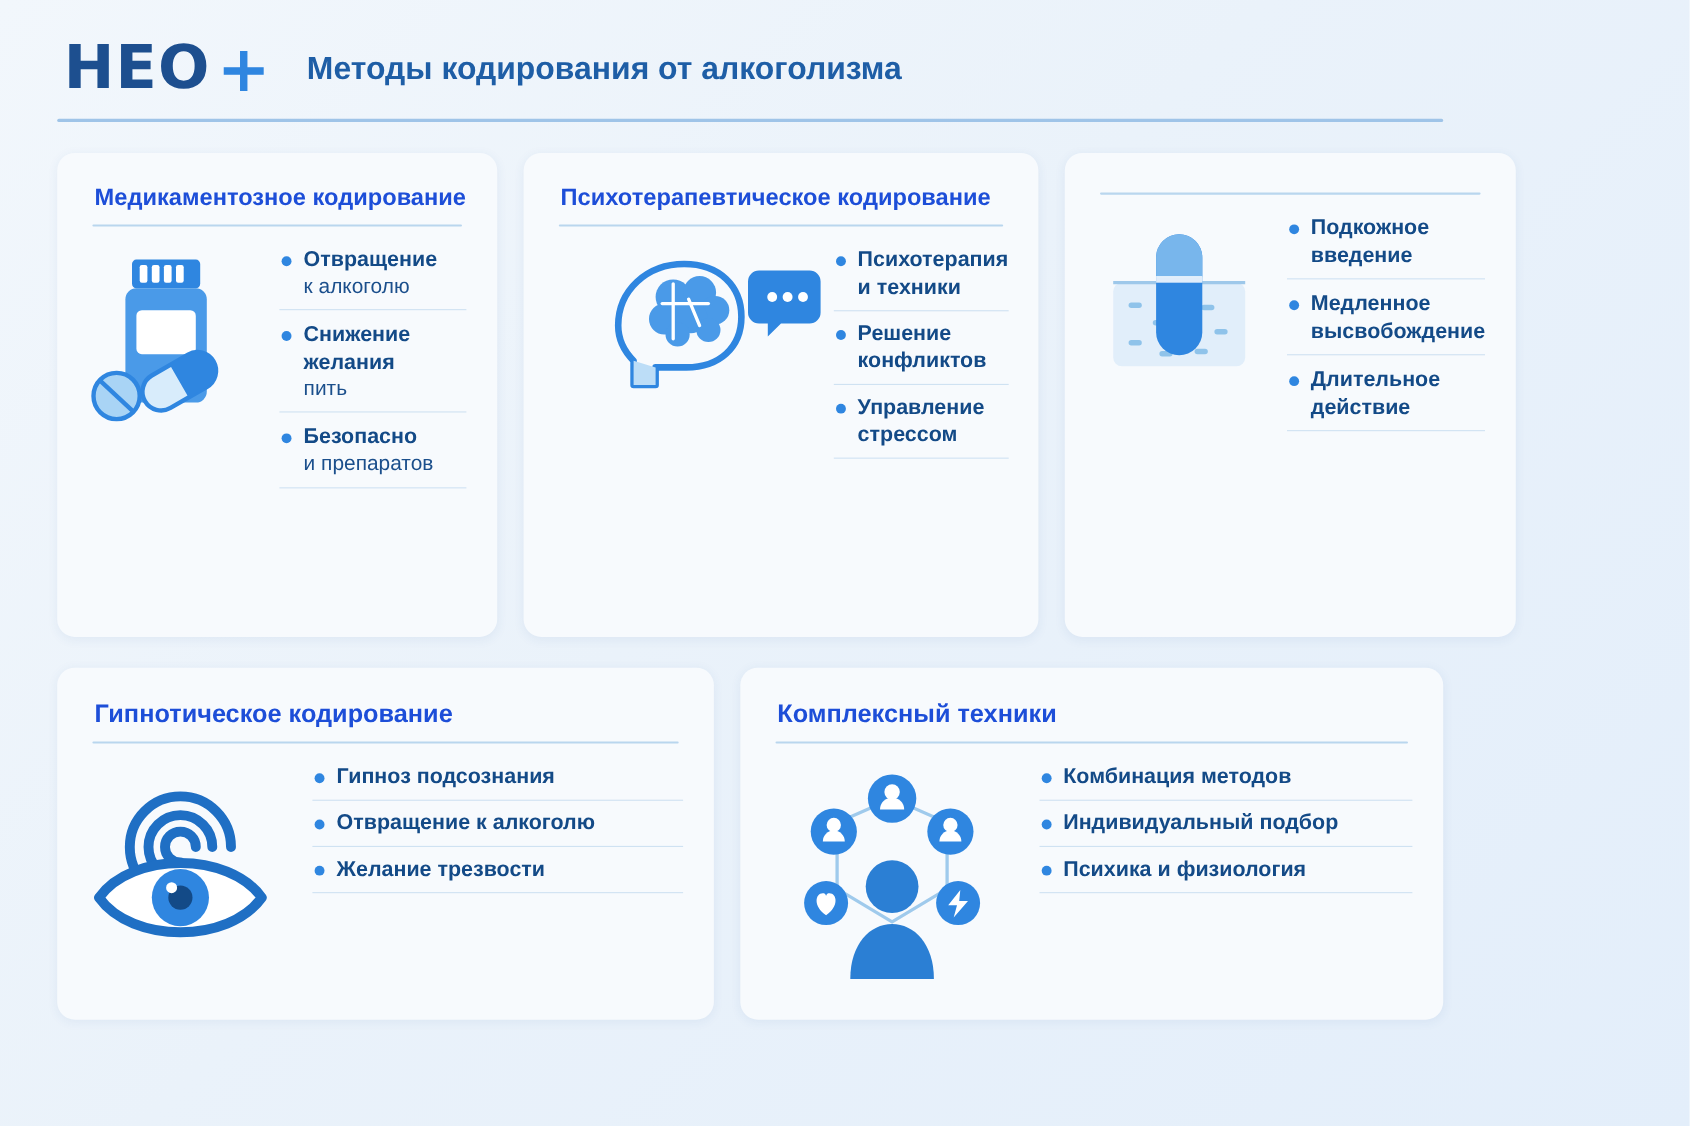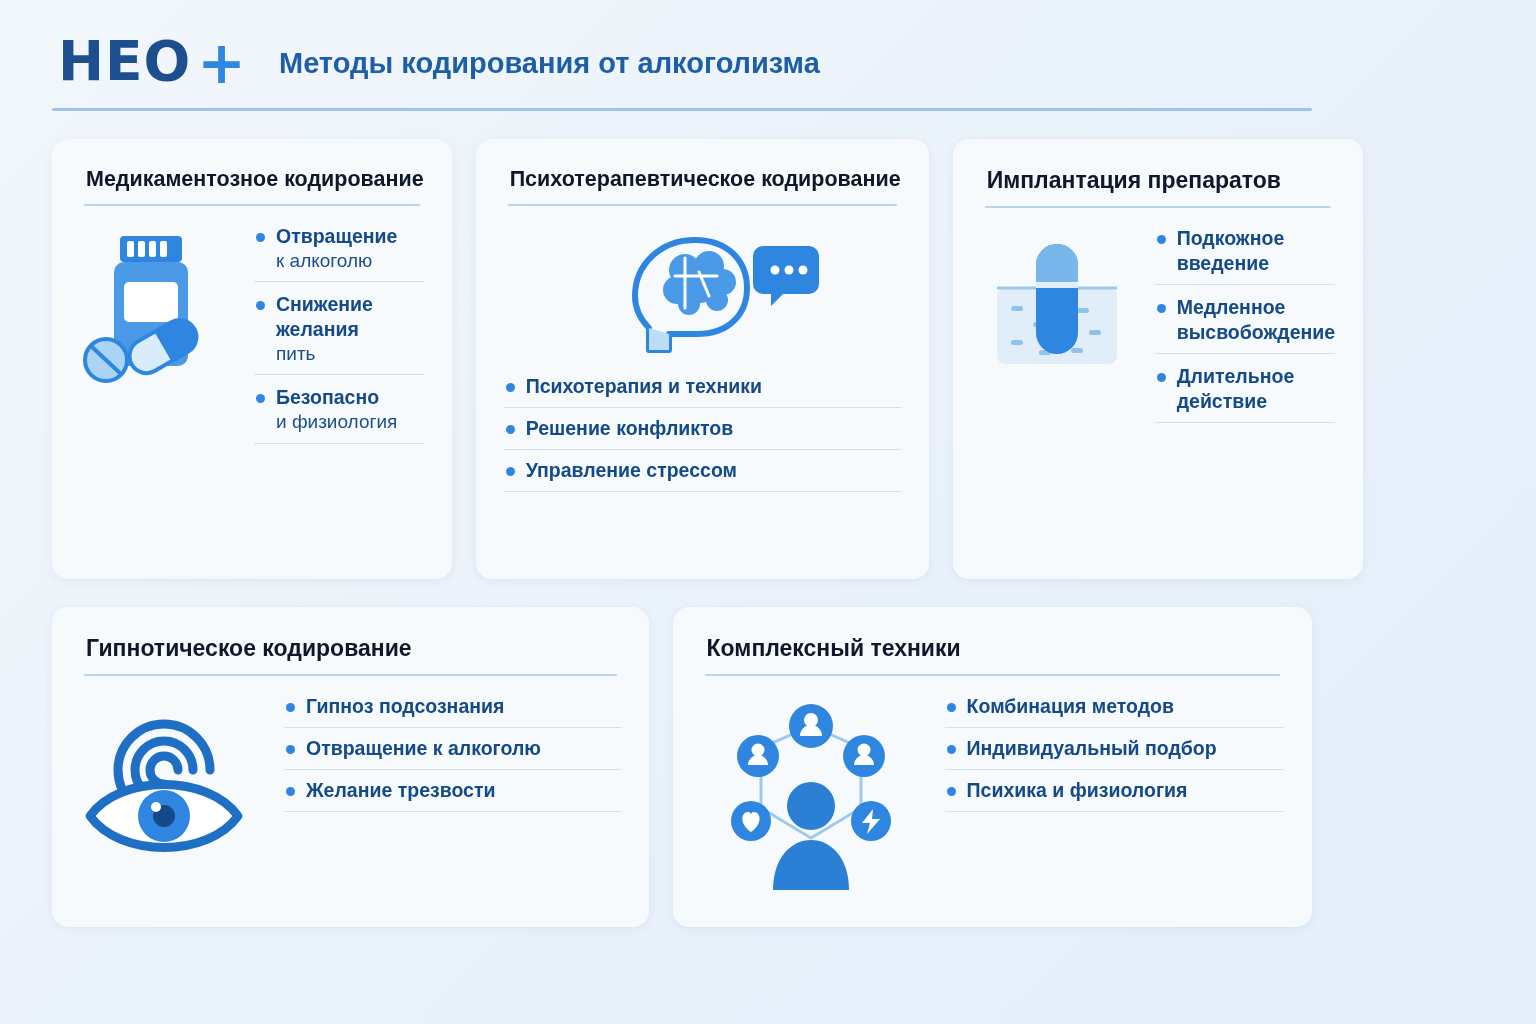--- a/index.html
+++ b/index.html
@@ -85,40 +85,40 @@
     display: flex;
     flex-direction: column;
   }
   .row-1 .card { width: 468px; height: 440px; }
   .row-2 .card.card-hypno { width: 712px; height: 320px; }
   .row-2 .card.card-complex { width: 764px; height: 320px; }
 
   .card-title {
     font-size: 23px;
     font-weight: 700;
-    color: #0f172a;
+    color: #1d4ed8;
     margin: 4px 0 0 6px;
     white-space: nowrap;
   }
   .card-title.small { font-size: 21.5px; }
   .card-rule {
     height: 2px;
     background: #b9d6ee;
     margin: 12px 4px 0 4px;
     border-radius: 2px;
   }
 
   .card-body {
     display: flex;
     gap: 24px;
     margin-top: 18px;
     flex: 1;
   }
   .card-body.stacked {
-    flex-direction: column;
+    flex-direction: row;
     gap: 4px;
   }
 
   .icon-box {
     flex: 0 0 auto;
     display: flex;
     align-items: flex-start;
     justify-content: center;
     padding-top: 4px;
   }
@@ -215,21 +215,21 @@
             <span class="b-sub">к алкоголю</span>
           </div>
           <div class="bullet">
             <span class="dot"></span>
             <span class="b-main">Снижение желания</span>
             <span class="b-sub">пить</span>
           </div>
           <div class="bullet">
             <span class="dot"></span>
             <span class="b-main">Безопасно</span>
-            <span class="b-sub">и физиология</span>
+            <span class="b-sub">и препаратов</span>
           </div>
         </div>
       </div>
     </div>
 
     <div class="card card-psycho">
       <div class="card-title small">Психотерапевтическое кодирование</div>
       <div class="card-rule"></div>
       <div class="card-body stacked">
         <div class="brain-row">
@@ -271,21 +271,20 @@
           </div>
           <div class="bullet single">
             <span class="dot"></span>
             <span class="b-main">Управление стрессом</span>
           </div>
         </div>
       </div>
     </div>
 
     <div class="card card-implant">
-      <div class="card-title">Имплантация препаратов</div>
       <div class="card-rule"></div>
       <div class="card-body">
         <div class="icon-box">
           <svg width="150" height="160" viewBox="0 0 150 160">
 
             <rect x="16" y="58" width="120" height="76" rx="8" fill="#e1eefa"></rect>
             <path d="M16 58 H136" stroke="#9ec8ea" stroke-width="3"></path>
 
             <g fill="#8fc3ea">
               <rect x="30" y="76" width="12" height="5" rx="2.5"></rect>

